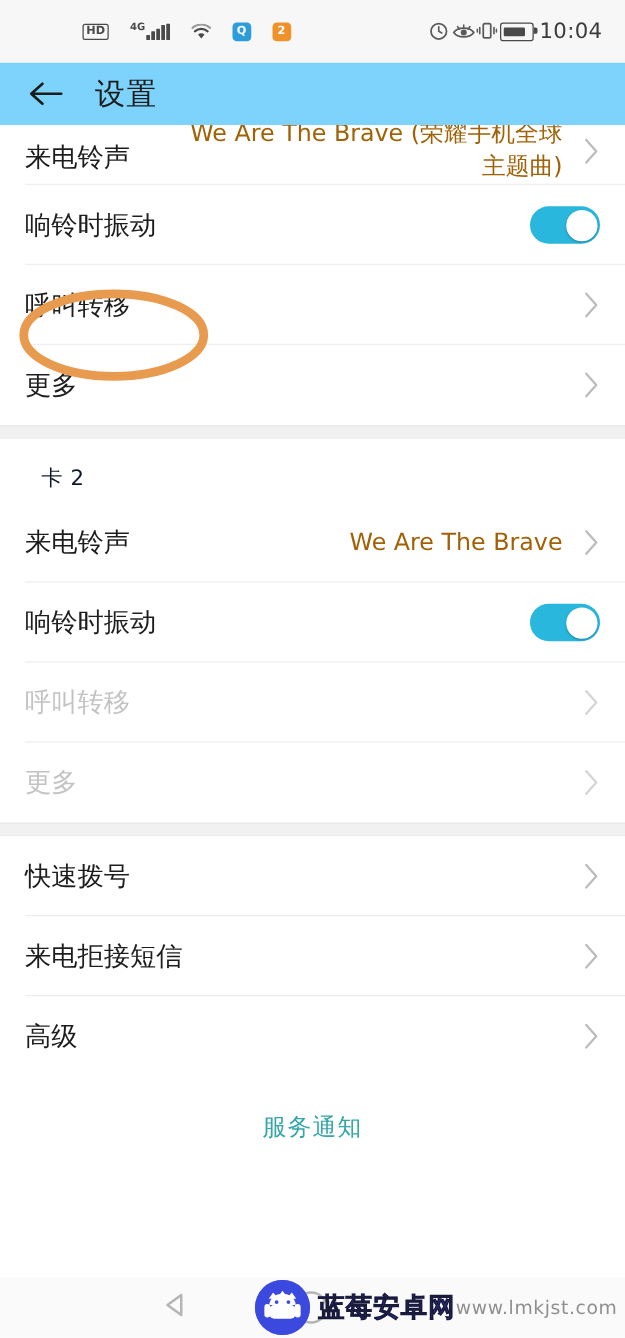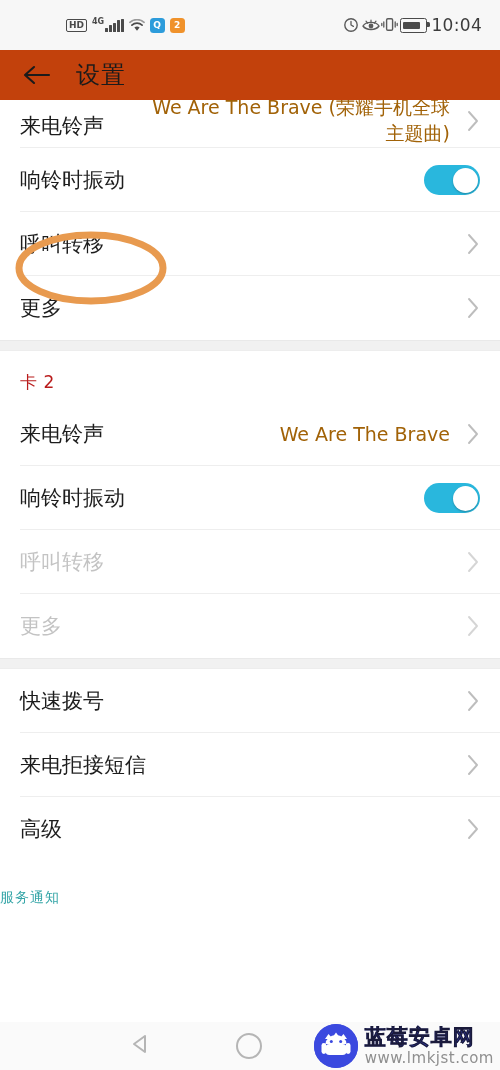--- a/index.html
+++ b/index.html
@@ -12,21 +12,21 @@
   }
   .phone{width:500px;height:1070px;position:relative;background:#fafafa;}
 
   
   .statusbar{
     height:50px;width:100%;
     background:#f7f7f7;
     display:flex;align-items:center;
     position:relative;
   }
-  .sb-left{display:flex;align-items:center;gap:5px;margin-left:66px;}
+  .sb-left{display:flex;align-items:center;gap:17px;margin-left:66px;}
   .sb-right{display:flex;align-items:center;gap:3px;position:absolute;right:18px;}
   .hd-badge{
     border:1.6px solid #4a4a4a;border-radius:2px;
     font-size:9px;font-weight:bold;color:#4a4a4a;
     padding:0px 2px;line-height:11px;letter-spacing:0px;
   }
   .g4{display:flex;align-items:center;gap:1px;}
   .g4 .lbl{font-size:8px;color:#4a4a4a;font-weight:bold;margin-bottom:7px;}
   .bars{display:flex;align-items:flex-end;gap:1.5px;height:13px;}
   .bars i{display:block;width:2.5px;background:#4a4a4a;border-radius:.5px;}
@@ -42,32 +42,32 @@
   .app-blue{background:#2d9cdb;}
   .app-orange{background:#f0922b;}
   .sb-ic{width:16px;height:16px;color:#5a5a5a;}
   .battery{width:25px;height:13px;border:1.6px solid #4a4a4a;border-radius:2.5px;position:relative;display:flex;align-items:center;}
   .battery:after{content:"";position:absolute;right:-4px;top:3.5px;width:2.5px;height:5px;background:#4a4a4a;border-radius:0 1.5px 1.5px 0;}
   .battery span{display:block;height:7px;margin:0 2px;background:#4a4a4a;border-radius:1px;width:17px;}
   .clock{font-size:17px;color:#3c3c3c;margin-left:2px;letter-spacing:.3px;}
 
   
   .appbar{
-    height:50px;background:#c2410c;display:flex;align-items:center;
+    height:50px;background:#7dd3fc;display:flex;align-items:center;
     border-bottom:1px solid #ededed;
   }
   .back-btn{width:34px;height:34px;margin-left:20px;display:flex;align-items:center;justify-content:center;}
   .title{font-size:24px;color:#1b1b1b;margin-left:22px;letter-spacing:1px;}
 
   
   .content{position:absolute;top:100px;left:0;right:0;bottom:48px;background:#fff;overflow:hidden;}
   .group{background:#fff;}
   .gap{height:9px;background:#f1f1f1;border-top:1px solid #e9e9e9;border-bottom:1px solid #ededed;}
 
-  .grouphdr{font-size:17px;color:#b91c1c;padding:20px 0 8px 20px;letter-spacing:.5px;}
+  .grouphdr{font-size:17px;color:#0f172a;padding:20px 0 8px 20px;letter-spacing:.5px;margin-left:13px;}
 
   .row{
     position:relative;display:flex;align-items:center;
     min-height:64px;padding:0 20px;box-sizing:border-box;
   }
   .row .sep{position:absolute;left:20px;right:0;bottom:0;height:1px;background:#eeeeee;}
   .rlabel{font-size:21px;color:#1d1d1d;white-space:nowrap;}
   .row.disabled .rlabel{color:#c3c3c3;}
   .rspace{flex:1;}
   .rvalue{font-size:19px;color:#a16207;text-align:right;line-height:26px;max-width:300px;}
@@ -79,35 +79,35 @@
   .row.clipped .rlabel{margin-top:12px;}
   .row.clipped .rvalue{margin-top:-6px;}
   .row.clipped .chev{margin-top:10px;align-self:flex-start;}
 
   
   .toggle{width:56px;height:30px;border-radius:15px;background:#29b7dd;position:relative;flex:none;}
   .toggle .knob{position:absolute;top:2.5px;right:2.5px;width:25px;height:25px;border-radius:50%;background:#fff;
     box-shadow:0 1px 2px rgba(0,0,0,.25);}
 
   
-  .footer-link{text-align:left;font-size:14px;color:#36a6a8;padding-top:28px;letter-spacing:1px;}
+  .footer-link{text-align:center;font-size:19px;color:#36a6a8;padding-top:28px;letter-spacing:1px;}
 
   
   .annot{position:absolute;left:12px;top:229px;width:158px;height:78px;pointer-events:none;}
   .annot svg{display:block;}
 
   
   .navbar{position:absolute;left:0;right:0;bottom:0;height:48px;background:#fafafa;display:flex;align-items:center;}
   .nav-back{position:absolute;left:129px;}
   .nav-home{position:absolute;left:236px;width:22px;height:22px;border:2px solid #b5b5b5;border-radius:50%;}
 
   
   .watermark{position:absolute;right:6px;bottom:2px;display:flex;align-items:center;gap:7px;}
   .wm-logo{width:44px;height:44px;border-radius:50%;background:#3b49df;position:relative;}
-  .wm-text{display:flex;flex-direction:column;line-height:1;}
+  .wm-text{display:flex;flex-direction:row;line-height:1;}
   .wm-cn{font-size:21px;font-weight:bold;color:#3b49df;letter-spacing:1px;
          -webkit-text-stroke:0.6px #1a1a3a;}
   .wm-url{font-size:15px;color:#8f8f8f;letter-spacing:.5px;margin-top:3px;}
 </style>
 </head>
 <body>
 
 <div class="phone">
 
   <div class="statusbar">

